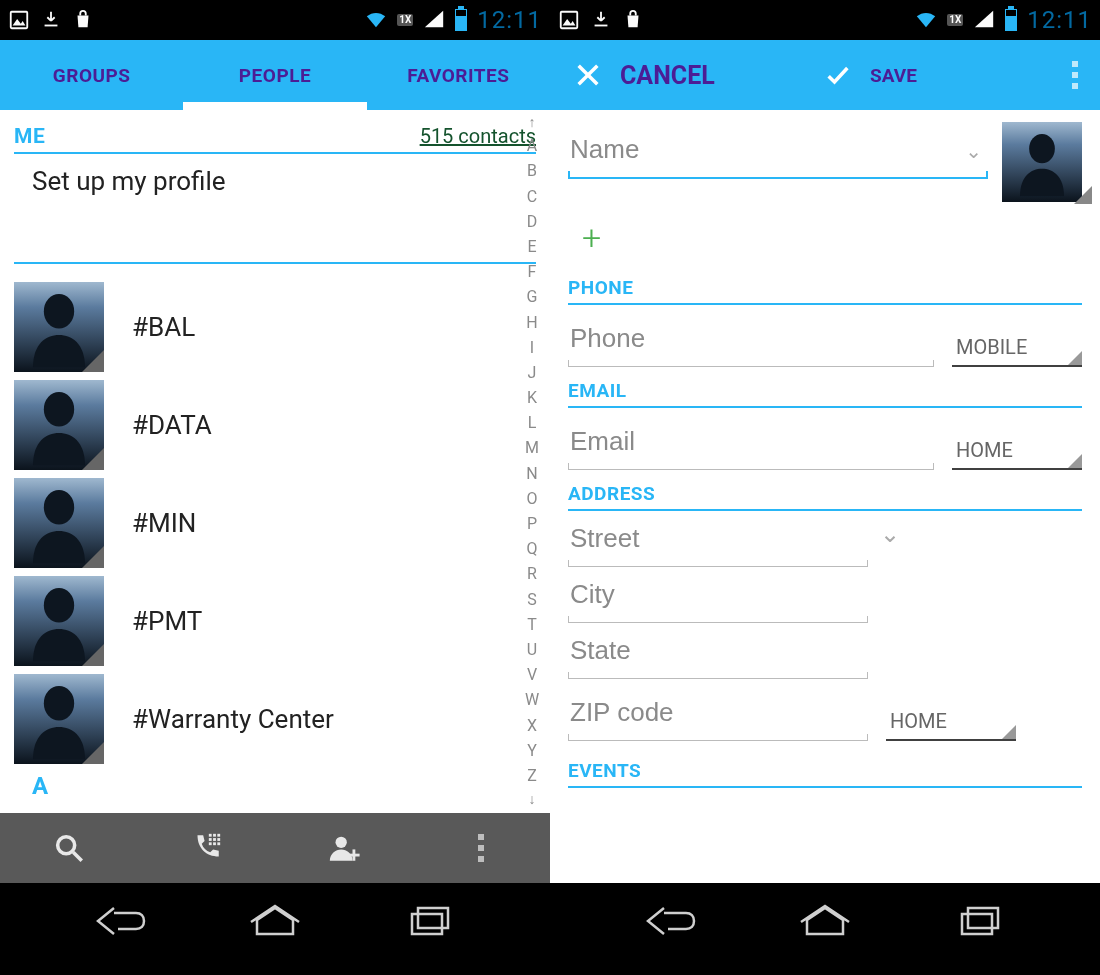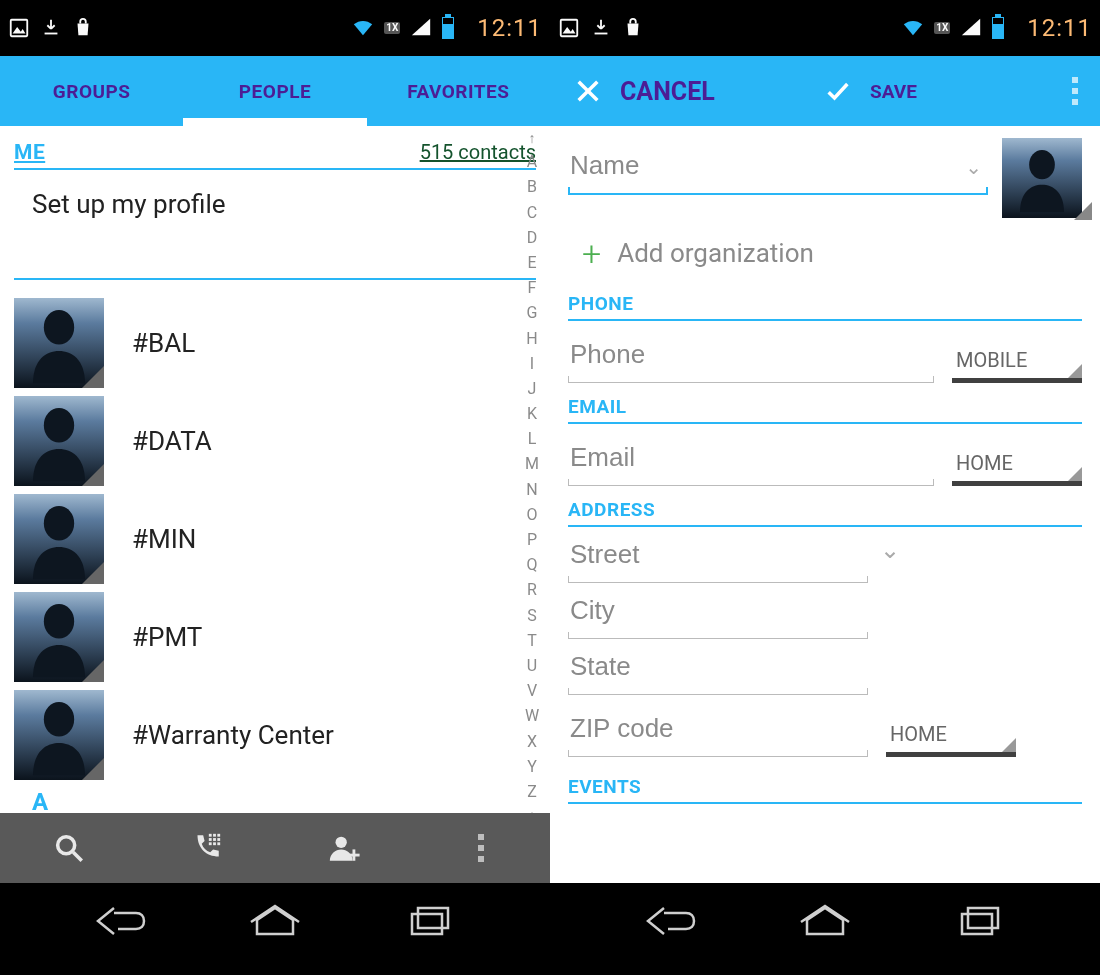--- a/index.html
+++ b/index.html
@@ -14,31 +14,31 @@
   .phone {
     width: 550px;
     height: 975px;
     background: #000;
     display: flex;
     flex-direction: column;
     position: relative;
   }
   
   .status-bar {
-    height: 56px;
+    height: 40px;
     background: #000;
     color: #fafafa;
     display: flex;
     align-items: center;
     justify-content: space-between;
     padding: 0 8px;
     font-size: 20px;
   }
   .status-left, .status-right { display: flex; align-items: center; gap: 10px; }
-  .status-right .clock { color: #fdba74; font-size: 24px; letter-spacing: 1px; margin-left: 13px; }
+  .status-right .clock { color: #0369a1; font-size: 24px; letter-spacing: 1px; }
   .status-icon { width: 22px; height: 22px; display:inline-flex; align-items:center; justify-content:center;}
   .status-icon svg { width: 100%; height: 100%; fill: #fafafa; }
   .wifi svg { fill:#29b6f6;}
   .battery-rect { width: 12px; height: 22px; background:#29b6f6; position:relative;}
   .battery-rect::before{content:"";position:absolute;top:-3px;left:3px;width:6px;height:3px;background:#29b6f6;}
   .battery-rect .empty{position:absolute;top:1px;left:1px;right:1px;height:6px;background:#000;}
   
   
   .action-bar {
     height: 70px;
@@ -78,23 +78,23 @@
     overflow:hidden;
   }
   
   
   .me-header{
     margin:14px 14px 0 14px;
     border-bottom:2px solid #29b6f6;
     display:flex;justify-content:space-between;align-items:baseline;
     padding-bottom:4px;
   }
-  .me-label{color:#29b6f6;font-weight:700;font-size:21px;letter-spacing:0.5px;text-decoration:underline;}
+  .me-label{color:#29b6f6;font-weight:700;font-size:21px;letter-spacing:0.5px;}
   .contact-count{color:#14532d;font-size:20px;text-decoration:underline;}
-  .profile-row{padding:19px 0 24px 18px;font-size:26px;color:#222;border-bottom:2px solid #29b6f6;margin:0 14px 14px 14px;min-height:110px;cursor:pointer;display:flex;align-items:flex-start;}
+  .profile-row{padding:12px 0 24px 18px;font-size:26px;color:#222;border-bottom:2px solid #29b6f6;margin:0 14px 14px 14px;min-height:110px;cursor:pointer;display:flex;align-items:flex-start;}
   
   .contact-list{padding:0 0 0 14px;}
   .contact-row{
     display:flex;align-items:center;height:98px;cursor:pointer;
   }
   .avatar{
     width:90px;height:90px;flex-shrink:0;
     background:linear-gradient(180deg,#9fb8cf 0%,#5b7b9e 28%,#0b131c 100%);
     position:relative;
     margin-right:28px;
@@ -163,21 +163,21 @@
   .add-org-text{color:#8a8a8a;font-size:26px;}
   
   .section-label{
     color:#29b6f6;font-weight:700;font-size:19px;letter-spacing:0.5px;
     border-bottom:2px solid #29b6f6;padding:4px 0;margin-top:4px;
   }
   .field-row{display:flex;align-items:flex-end;gap:18px;padding:6px 0 4px;}
   .field-row .field-wrap{flex:1;}
   .type-spinner{
     width:130px;position:relative;color:#666;font-size:20px;text-align:left;
-    border-bottom:5px solid #404040;padding:6px 0 6px 4px;cursor:pointer;
+    border-bottom:2px solid #404040;padding:6px 0 6px 4px;cursor:pointer;
   }
   .type-spinner::after{
     content:"";position:absolute;right:0;bottom:0;
     border-style:solid;border-width:0 0 14px 14px;
     border-color:transparent transparent #999 transparent;
   }
   .street-row{display:flex;align-items:center;gap:12px;}
   .street-row .chev{color:#aaa;font-size:24px;padding-bottom:10px;cursor:pointer;}
   
   
@@ -468,21 +468,20 @@
         <div class="avatar-small">
             <svg viewBox="0 0 60 72">
               <ellipse cx="30" cy="20" rx="14" ry="16" fill="#0d1620"></ellipse>
               <path d="M6 72c0-22 12-30 24-30s24 8 24 30z" fill="#0d1620"></path>
             </svg>
           </div>
       </div>
 
       <div class="add-org">
         <span class="plus">+</span>
-        <span class="add-org-text">Add organization</span>
       </div>
 
       <div class="section-label">PHONE</div>
       <div class="field-row">
         <div class="field-wrap underline-notch" style="flex:1">
           <input class="text-field" style="font-size: 26px;" placeholder="Phone">
         </div>
         <div class="type-spinner">MOBILE</div>
       </div>
 

